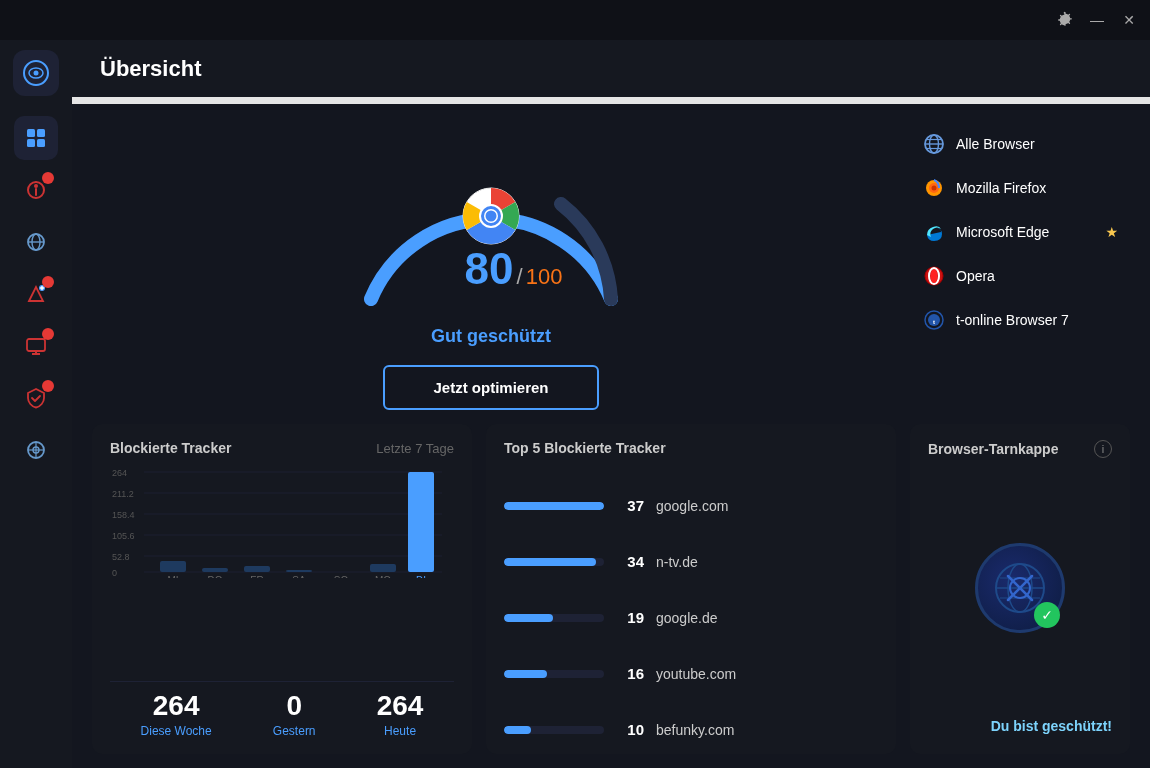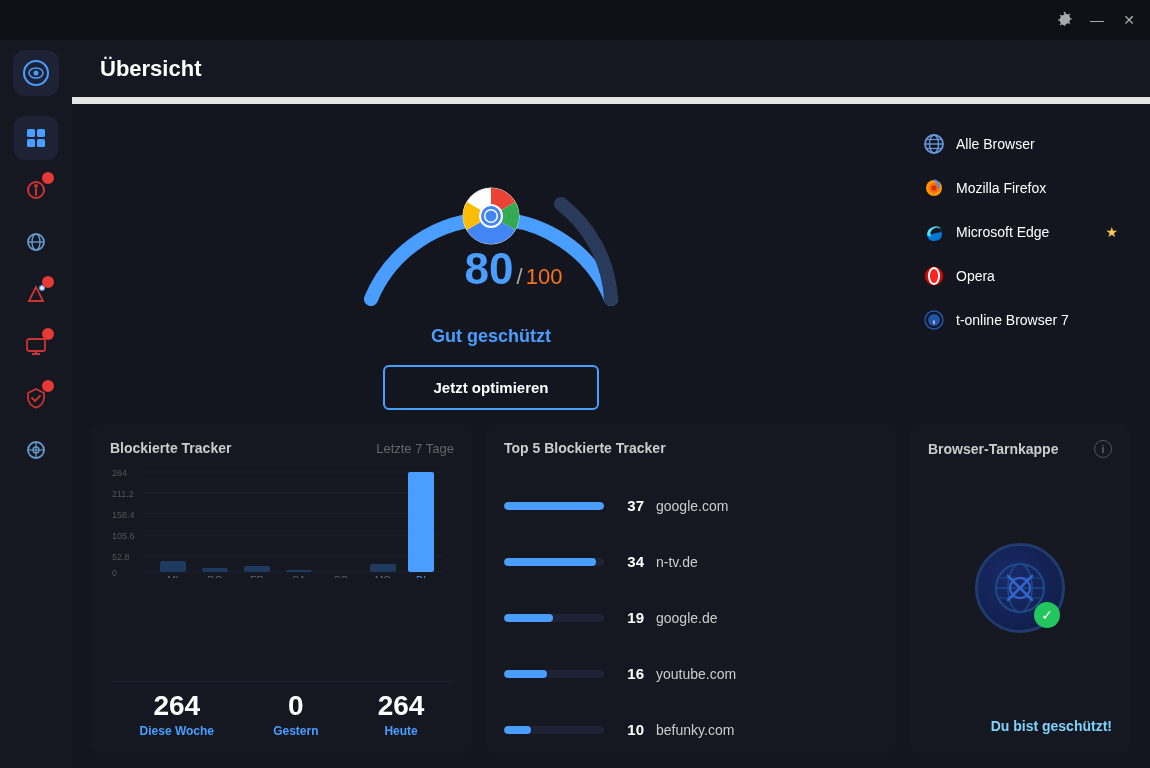--- a/index.html
+++ b/index.html
@@ -315,21 +315,20 @@
     }
     .tracker-num-value {
       font-size: 28px;
       font-weight: 700;
       color: #fff;
     }
     .tracker-num-label {
       font-size: 12px;
       color: #4a9eff;
       margin-top: 2px;
-      font-weight: bold;
     }
 
     
     .top5-card {
       flex: 1;
     }
     .top5-item {
       display: flex;
       align-items: center;
       gap: 12px;

